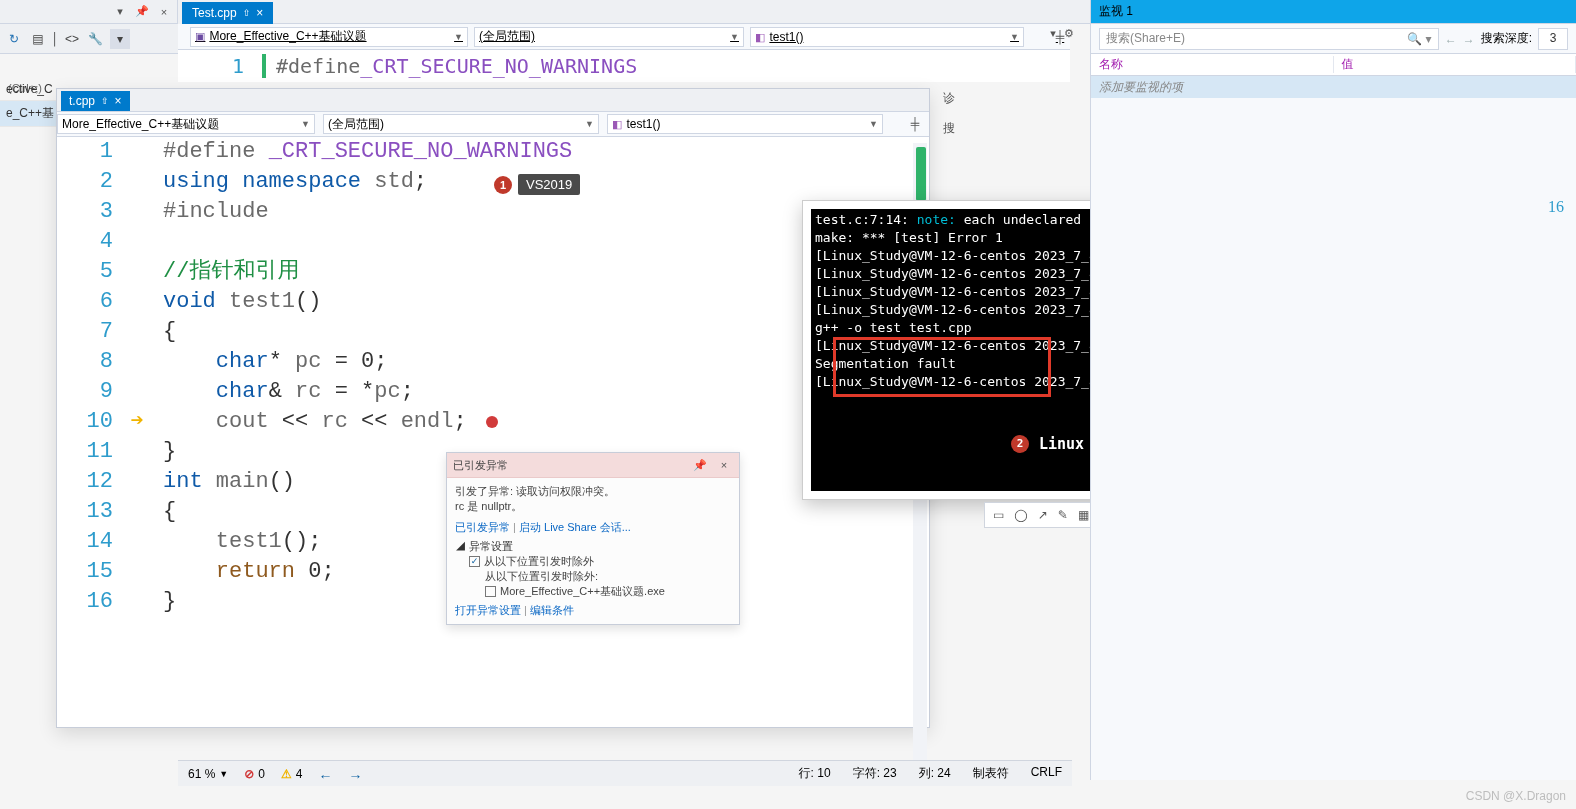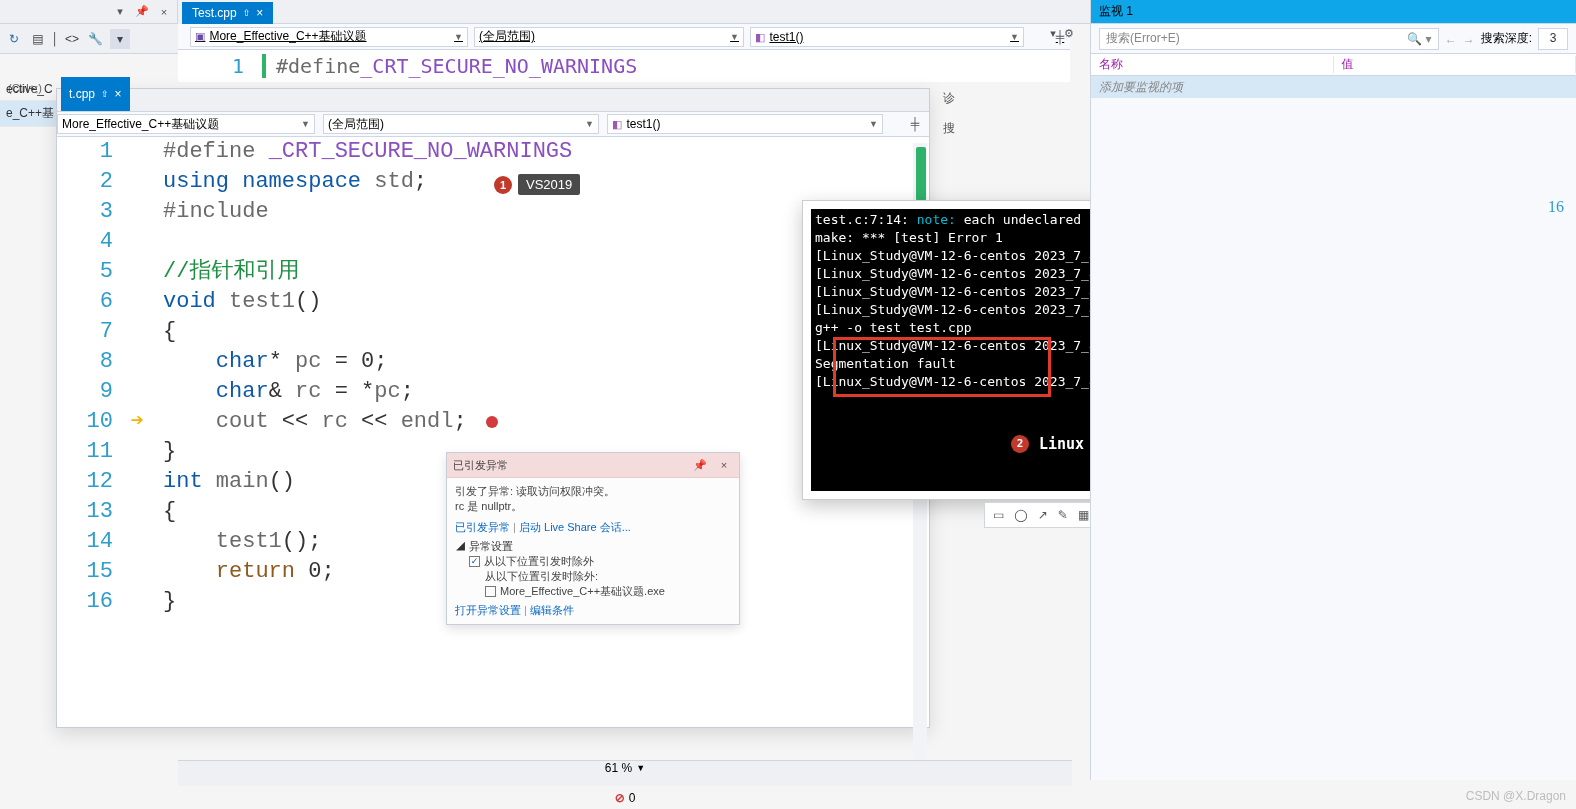--- a/index.html
+++ b/index.html
@@ -44,21 +44,21 @@
   .bg-navbar { display:flex; align-items:center; height:26px; background:#f7f9fc; border-bottom:1px solid #cfd6e3; padding-left:12px;text-decoration:underline; }
   .bg-code-line { font-family: Consolas, monospace; font-size:20px; padding:4px 0 4px 0; display:flex;}
   .gutter-bg { width:88px; text-align:right; color:#2e9ccc; padding-right:18px; font-size:20px; border-right:4px solid #2fb36a;}
   .code-left-marg{width:10px;}
   
   .float-editor {
     position:absolute; left:56px; top:88px; width:874px; height:640px;
     background:#fff; border:1px solid #c7cdd9; box-shadow:0 6px 18px rgba(0,0,0,.12);
   }
   .float-tab-strip{height:23px; background:#eef0f3; border-bottom:1px solid #cfd6e3; display:flex; align-items:flex-end; padding-left:4px;}
-  .float-tab-strip .doc-tab{height:34px; padding:2px 8px;}
+  .float-tab-strip .doc-tab{height:20px; padding:2px 8px;}
   .float-navbar{display:flex; align-items:center; height:25px; background:#f7f9fc; border-bottom:1px solid #cfd6e3;}
   .code-area { position:relative; background:#fff; font-family:Consolas,"Courier New",monospace; font-size:22px; line-height:30px;}
   .code-line { display:flex; align-items:flex-start; height:30px;}
   .ln { width:70px; text-align:right; padding-right:14px; color:#2e9ccc; font-size:22px;}
   .glyph-col{width:20px; text-align:center;}
   .bar-col{width:6px; background:#c9e8d5;}
   .bar-col.green{background:#2fb36a;}
   .txt { padding-left:10px; white-space:pre;}
   .kw-blue{color:#0f5aa8;}
   .kw-brown{color:#8f5a1f;}
@@ -342,21 +342,21 @@
       <span>More_Effective_C++基础议题.exe</span>
     </div>
     <div style="margin-top:4px;">
       <span class="exc-link">打开异常设置</span>
       <span style="color:#999;"> | </span>
       <span class="exc-link">编辑条件</span>
     </div>
   </div>
 </div>
 
-<div class="status-bar" style="top:760px; left:178px; width:894px;flex-direction:column;">
+<div class="status-bar" style="top:760px; left:178px; width:894px;">
   <div class="seg">
       <span>61 %</span> 
       <span style="font-size:9px;">▼</span>
     </div>
   <div class="seg">
       <span class="err-ico">⊘</span>
       <span>0</span>
     </div>
   <div class="seg">
       <span class="warn-ico">⚠</span>
@@ -416,21 +416,21 @@
   <span class="aico" style="color:#2a8a2a;">✓</span>
   <span style="font-size:12px;">完成</span>
 </div>
 
 <div class="watch-panel">
   <div class="watch-head">
     <span>监视 1</span>
   </div>
   <div class="watch-tools">
     <div class="search-box">
-      <span>搜索(Error+E)</span>
+      <span>搜索(Share+E)</span>
       <span>🔍 ▾</span>
     </div>
     <span class="aico" style="color:#9aa;">←</span>
     <span class="aico" style="color:#9aa;">→</span>
     <span>搜索深度:</span>
     <div class="depth-box">3</div>
   </div>
   <div class="watch-cols">
     <div>名称</div>
     <div>值</div>

